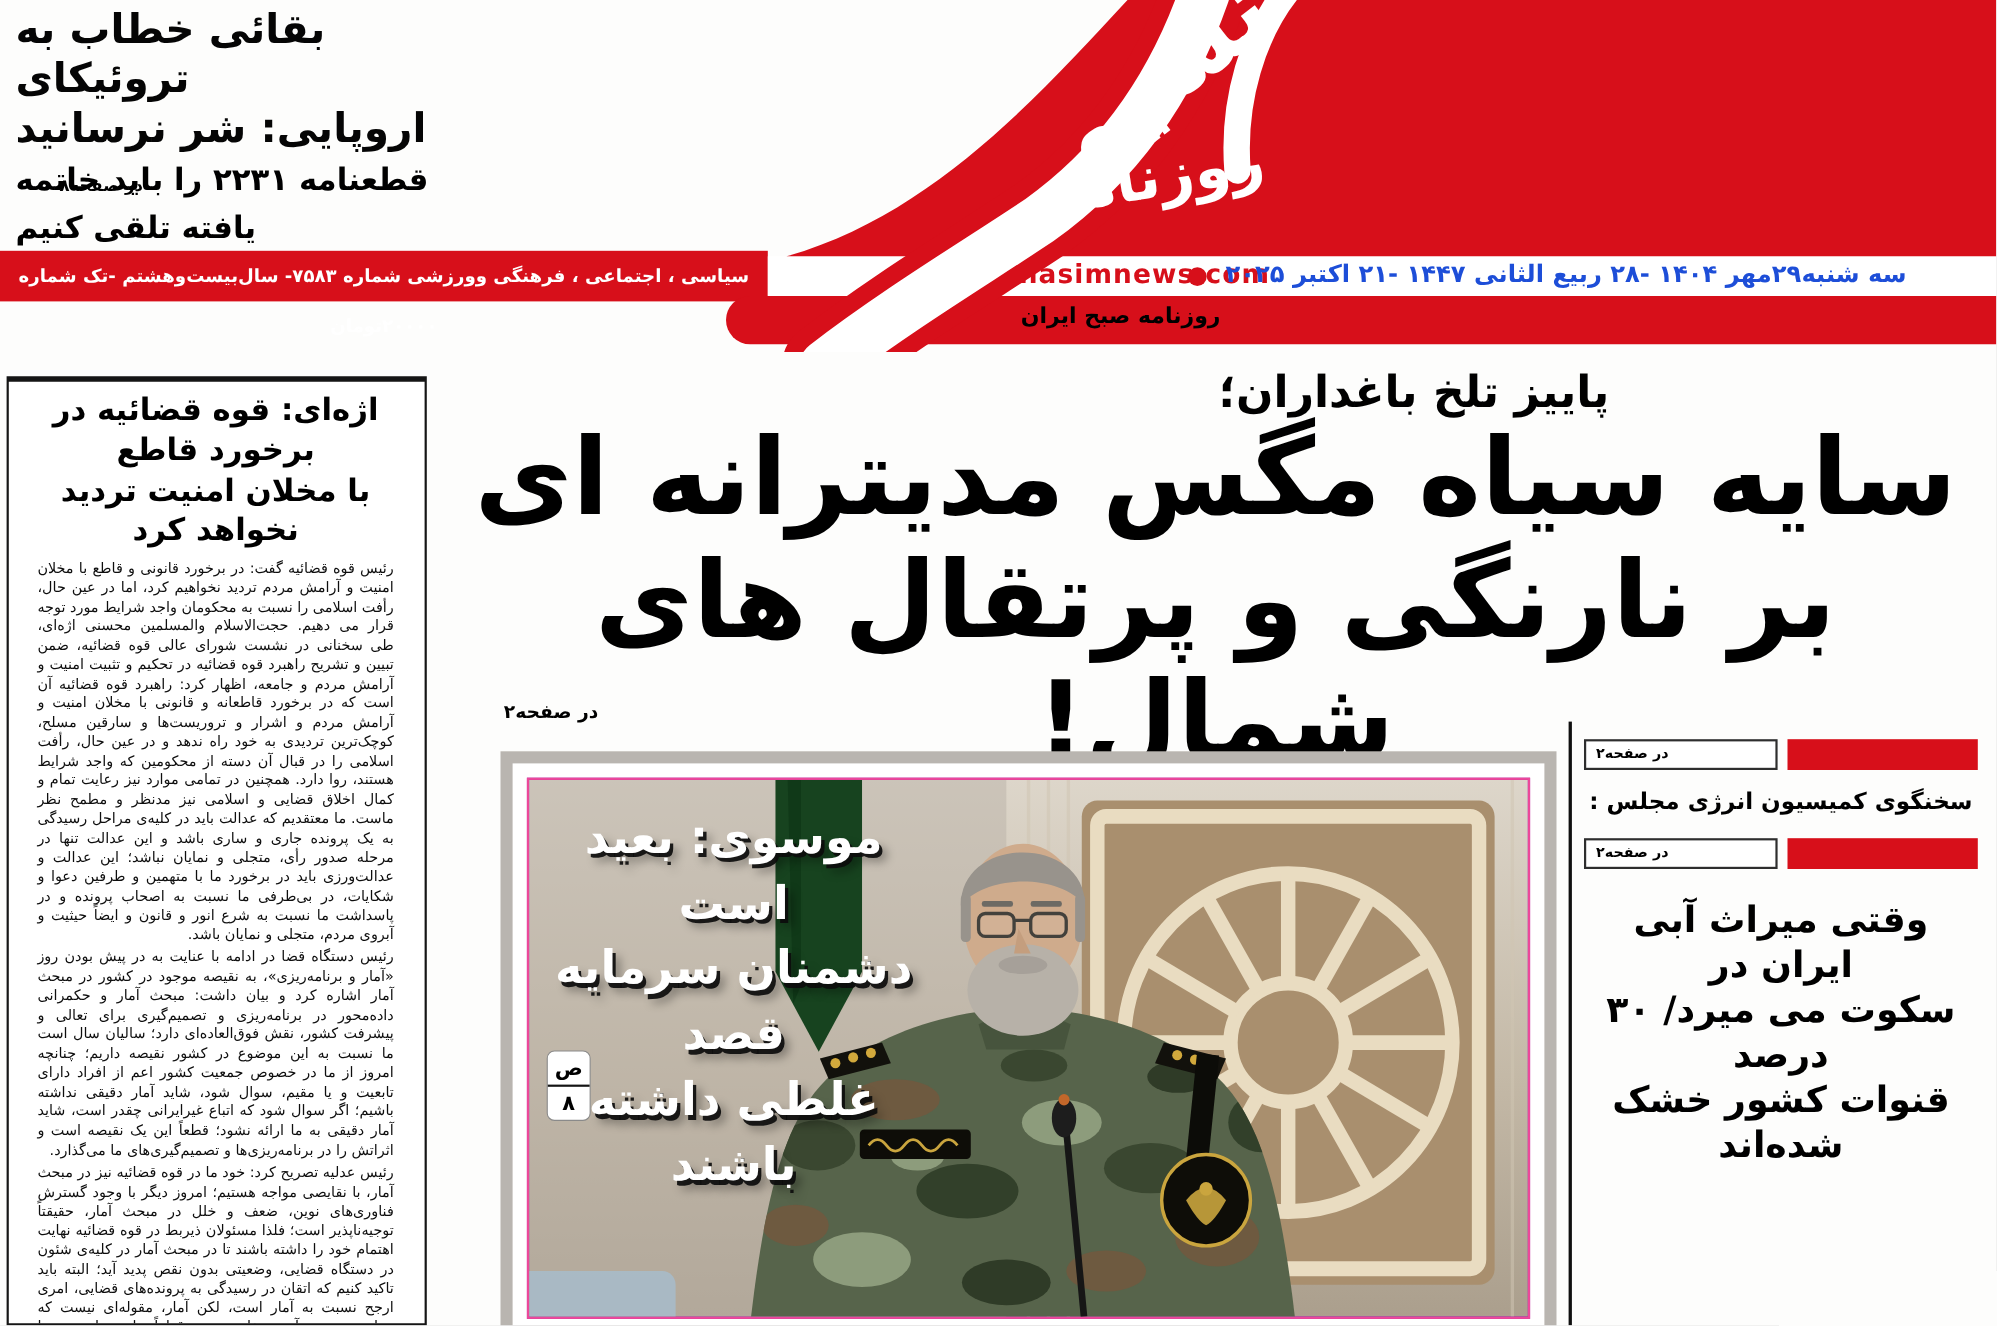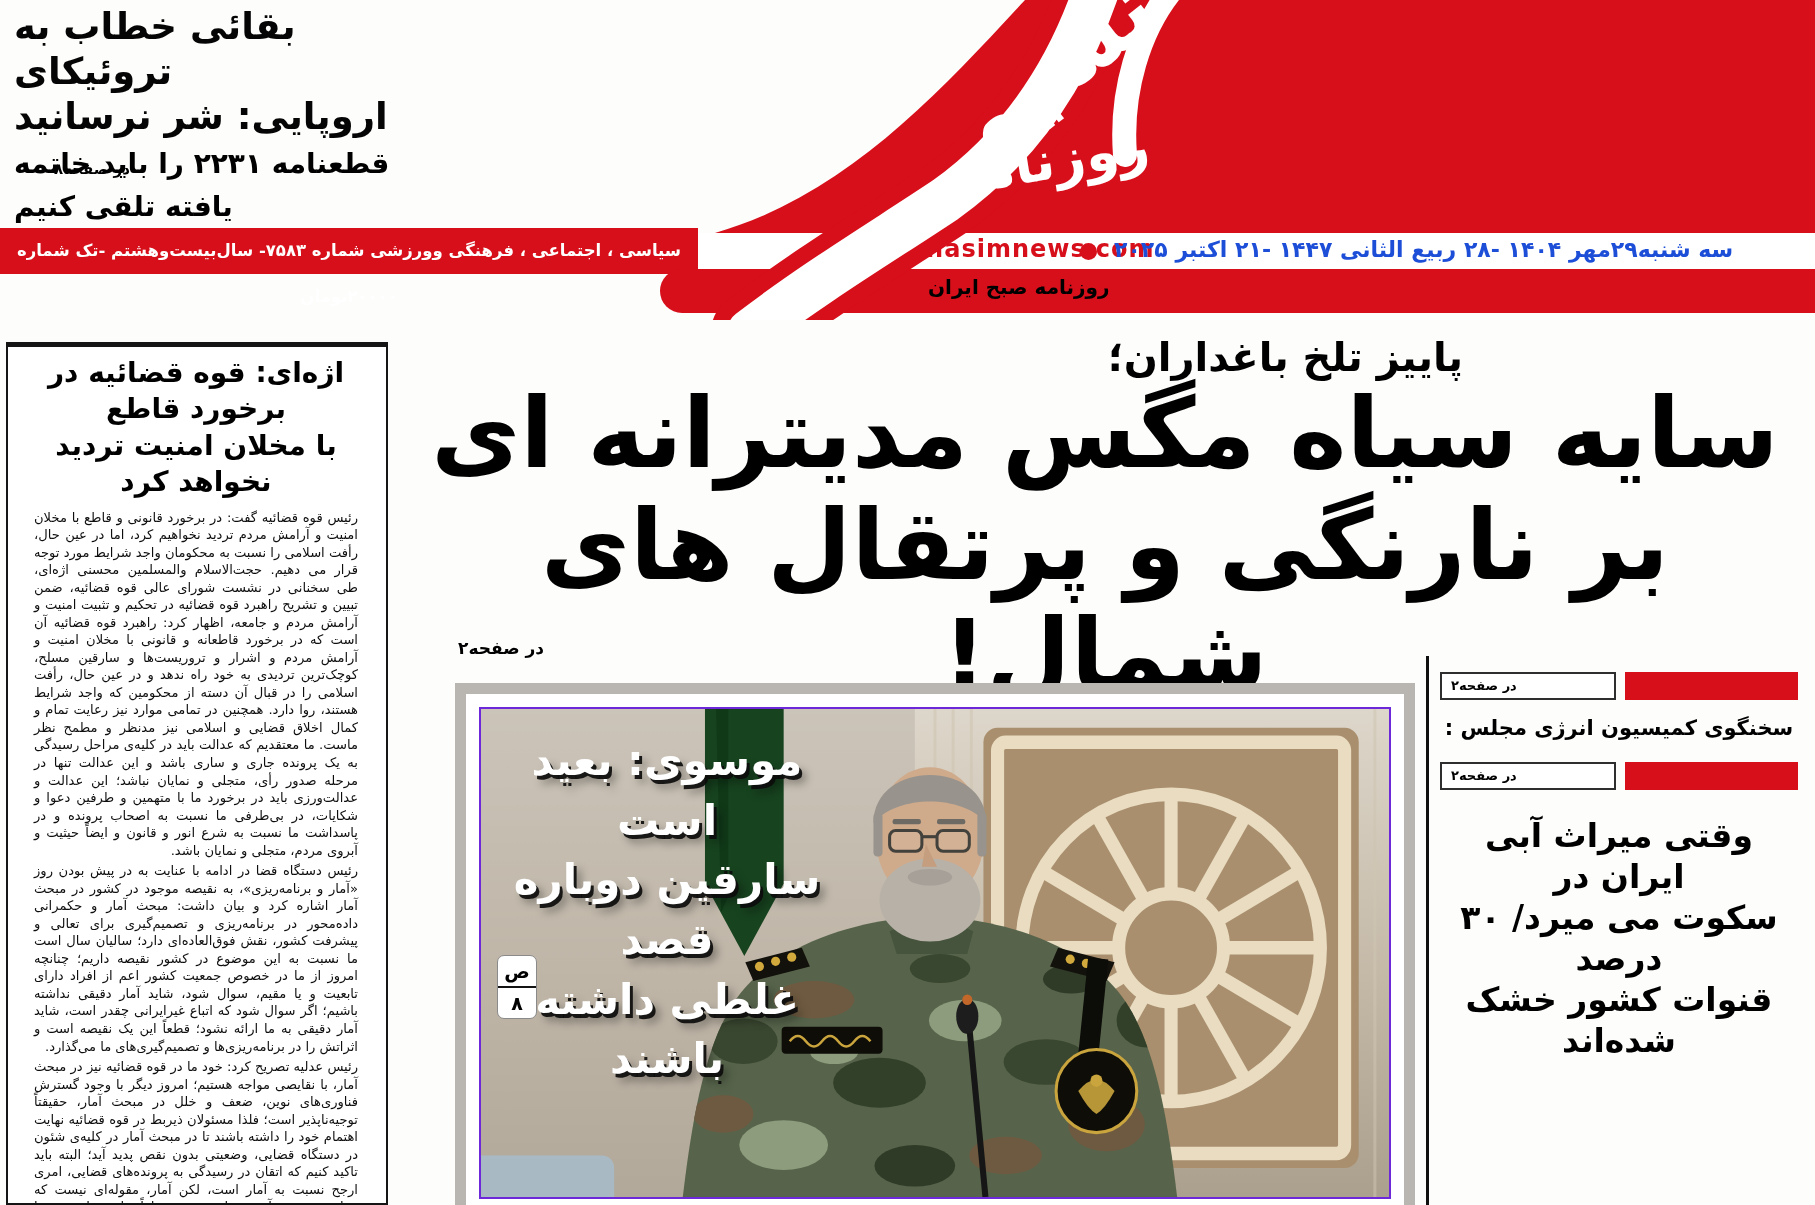--- a/index.html
+++ b/index.html
@@ -42,21 +42,21 @@
   
   .article-box{position:absolute; left:6px; top:342px; width:382px; bottom:0;
        border:2px solid #151515; border-top-width:5px; box-sizing:border-box;
        background:#fff; padding:8px 12px 0 10px; direction:rtl; overflow:hidden;}
   .article-h{text-align:center; font-weight:bold; font-size:28px; line-height:1.3; margin-bottom:8px;}
   .article-body p{font-size:13.1px; line-height:1.34; text-align:justify; margin:0 16px 3px; color:#0e0e0e;}
   
   .photo-frame{position:absolute; left:455px; top:683px; width:960px; height:540px;
        background:#b9b5b0; padding:11px; box-sizing:border-box;}
   .photo-mat{background:#fff; width:100%; height:100%; padding:13px; box-sizing:border-box;}
-  .photo-inner{position:relative; width:100%; height:100%; border:2px solid #6d28d9;
+  .photo-inner{position:relative; width:100%; height:100%; border:2px solid #ec4899;
        box-sizing:border-box; overflow:hidden; background:#a21caf;}
   .photo-art{position:absolute; left:0; top:0; width:100%; height:100%;}
   .photo-caption{position:absolute; left:12px; top:22px; width:348px; direction:rtl;
        text-align:center; font-weight:bold; font-size:42px; line-height:1.42; color:#fff;
        text-shadow:3px 4px 0 rgba(12,12,12,.92), 7px 8px 9px rgba(0,0,0,.35);}
   .photo-badge{position:absolute; left:16px; top:246px; width:38px; background:#fff;
        border:1px solid #8a8a8a; border-radius:7px; text-align:center; font-weight:bold; direction:rtl;}
   .badge-top{font-size:19px; line-height:30px; border-bottom:2px solid #141414;}
   .badge-bottom{font-size:19px; line-height:30px;}
   
@@ -228,21 +228,21 @@
             <g>
               <line x1="500" y1="470" x2="484" y2="306" stroke="#161616" stroke-width="6"></line>
               <ellipse cx="482" cy="296" rx="11" ry="17" fill="#1d1d1d"></ellipse>
               <circle cx="482" cy="280" r="5" fill="#c2672a"></circle>
             </g>
             <path d="M0,430 h120 a12,12 0 0 1 12,12 v28 h-132 Z" fill="#a7bccb" opacity="0.85"></path>
           </g>
         </svg>
         <div class="photo-caption">
           <div>موسوی: بعید است</div>
-          <div>سارقین دوباره قصد</div>
+          <div>دشمنان سرمایه قصد</div>
           <div>غلطی داشته باشند</div>
         </div>
         <div class="photo-badge">
           <div class="badge-top">ص</div>
           <div class="badge-bottom">۸</div>
         </div>
       </div>
     </div>
   </div>
 

